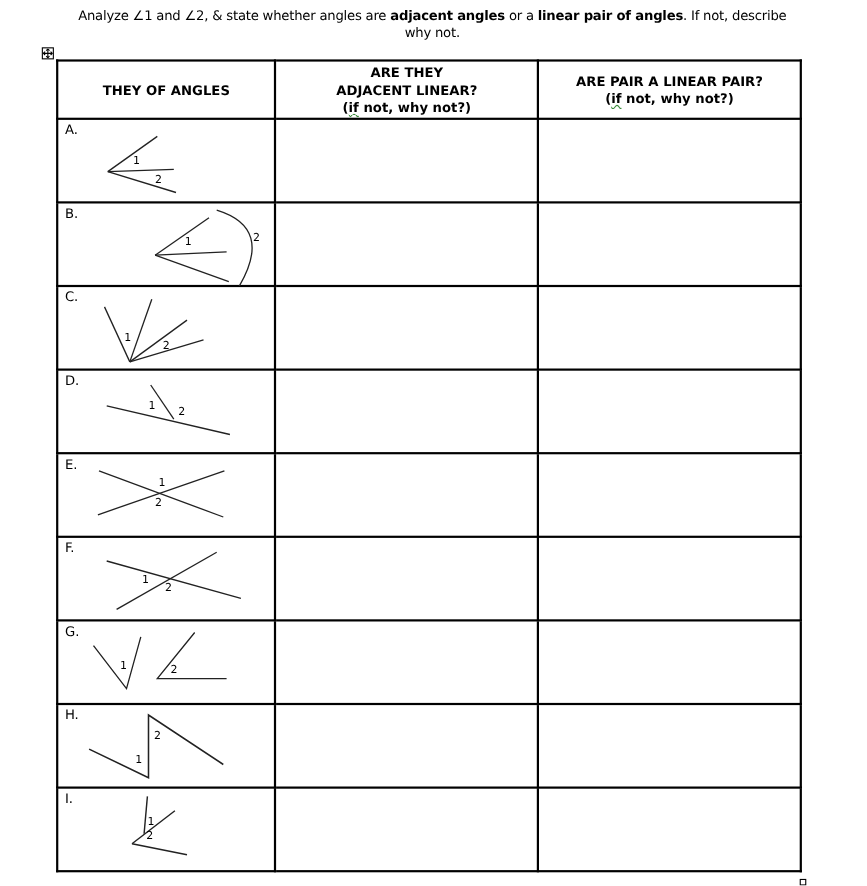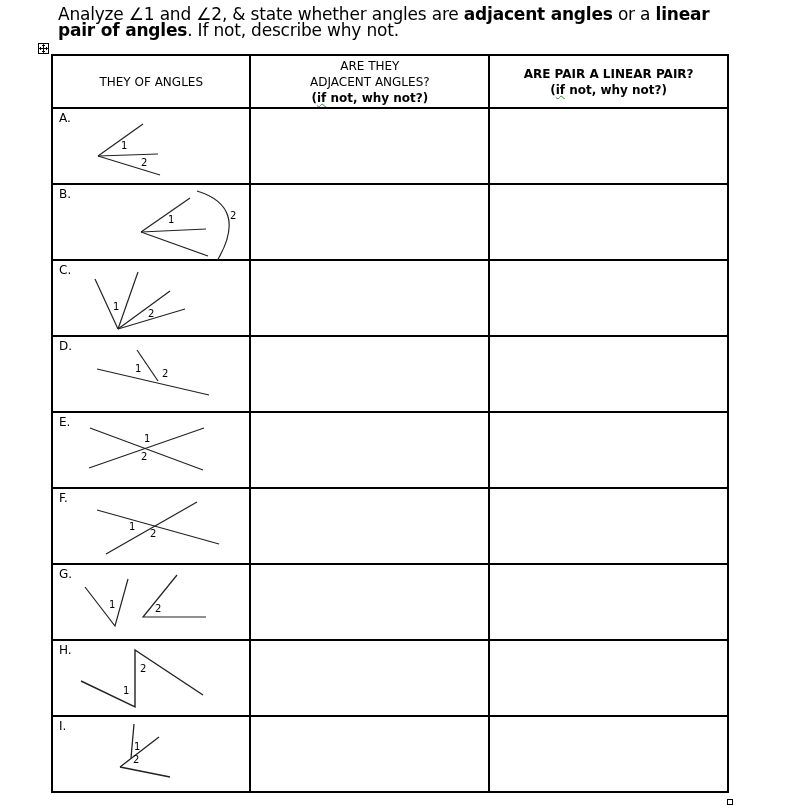--- a/index.html
+++ b/index.html
@@ -1,33 +1,33 @@
 <!DOCTYPE html>
 <html><head>
 <meta charset="utf-8">
 <style>
   html, body { margin: 0; padding: 0; background: #ffffff; }
   body { width: 788px; height: 805px; position: relative; overflow: hidden;
          font-family: "DejaVu Sans", "Liberation Sans", sans-serif; color: #000; }
   .instructions { position: absolute; left: 58px; top: 6px; width: 670px;
-         font-size: 17px; line-height: 16px; letter-spacing: -0.2px; }
+         font-size: 12px; line-height: 16px; letter-spacing: -0.2px; text-align: center; }
   .instructions b { font-weight: bold; }
   .move-handle { position: absolute; left: 38px; top: 43px; width: 11px; height: 11px;
          border: 1px solid #000; box-sizing: border-box; background: #fff; }
   .move-handle svg { display: block; }
   table.worksheet { position: absolute; left: 51px; top: 54px;
          border-collapse: collapse; table-layout: fixed; width: 678px; }
   table.worksheet th, table.worksheet td { border: 2px solid #000; padding: 0; vertical-align: top; }
   table.worksheet th { height: 51px; vertical-align: middle; text-align: center;
          font-size: 12px; font-weight: bold; line-height: 16px; }
   table.worksheet td { height: 74px; position: relative; }
   .col-pair { width: 197px; }
   .col-adj { width: 237px; }
   .col-lin { width: 237px; }
-  .th-normal { font-weight: normal; }
+  .th-normal { font-weight: bold; }
   .squiggle { text-decoration: underline wavy #3a8a3a; text-decoration-thickness: 1px; }
   .row-letter { position: absolute; left: 6px; top: 2px; font-size: 12px; }
   .figure { position: absolute; left: 0; top: 0; }
   .fig-label { font-size: 10px; font-family: "DejaVu Sans", sans-serif; }
   .answer-cell { cursor: text; }
   .corner-mark { position: absolute; left: 727px; top: 799px; width: 6px; height: 6px;
          border: 1px solid #000; box-sizing: border-box; }
 </style>
 </head>
 <body>
@@ -51,21 +51,21 @@
   <colgroup>
     <col class="col-pair">
       <col class="col-adj">
       <col class="col-lin">
   </colgroup>
   <thead>
     <tr>
       <th><span class="th-normal">THEY OF ANGLES</span></th>
       <th>
         <span class="th-normal">ARE THEY</span><br>
-        <span class="th-normal">ADJACENT ANGLES?</span><br>
+        <span class="th-normal">ADJACENT LINEAR?</span><br>
         <span>(</span><span class="squiggle">if</span><span> not, why not?)</span>
       </th>
       <th>
         <span>ARE PAIR A LINEAR PAIR?</span><br>
         <span>(</span><span class="squiggle">if</span><span> not, why not?)</span>
       </th>
     </tr>
   </thead>
   <tbody>
 

